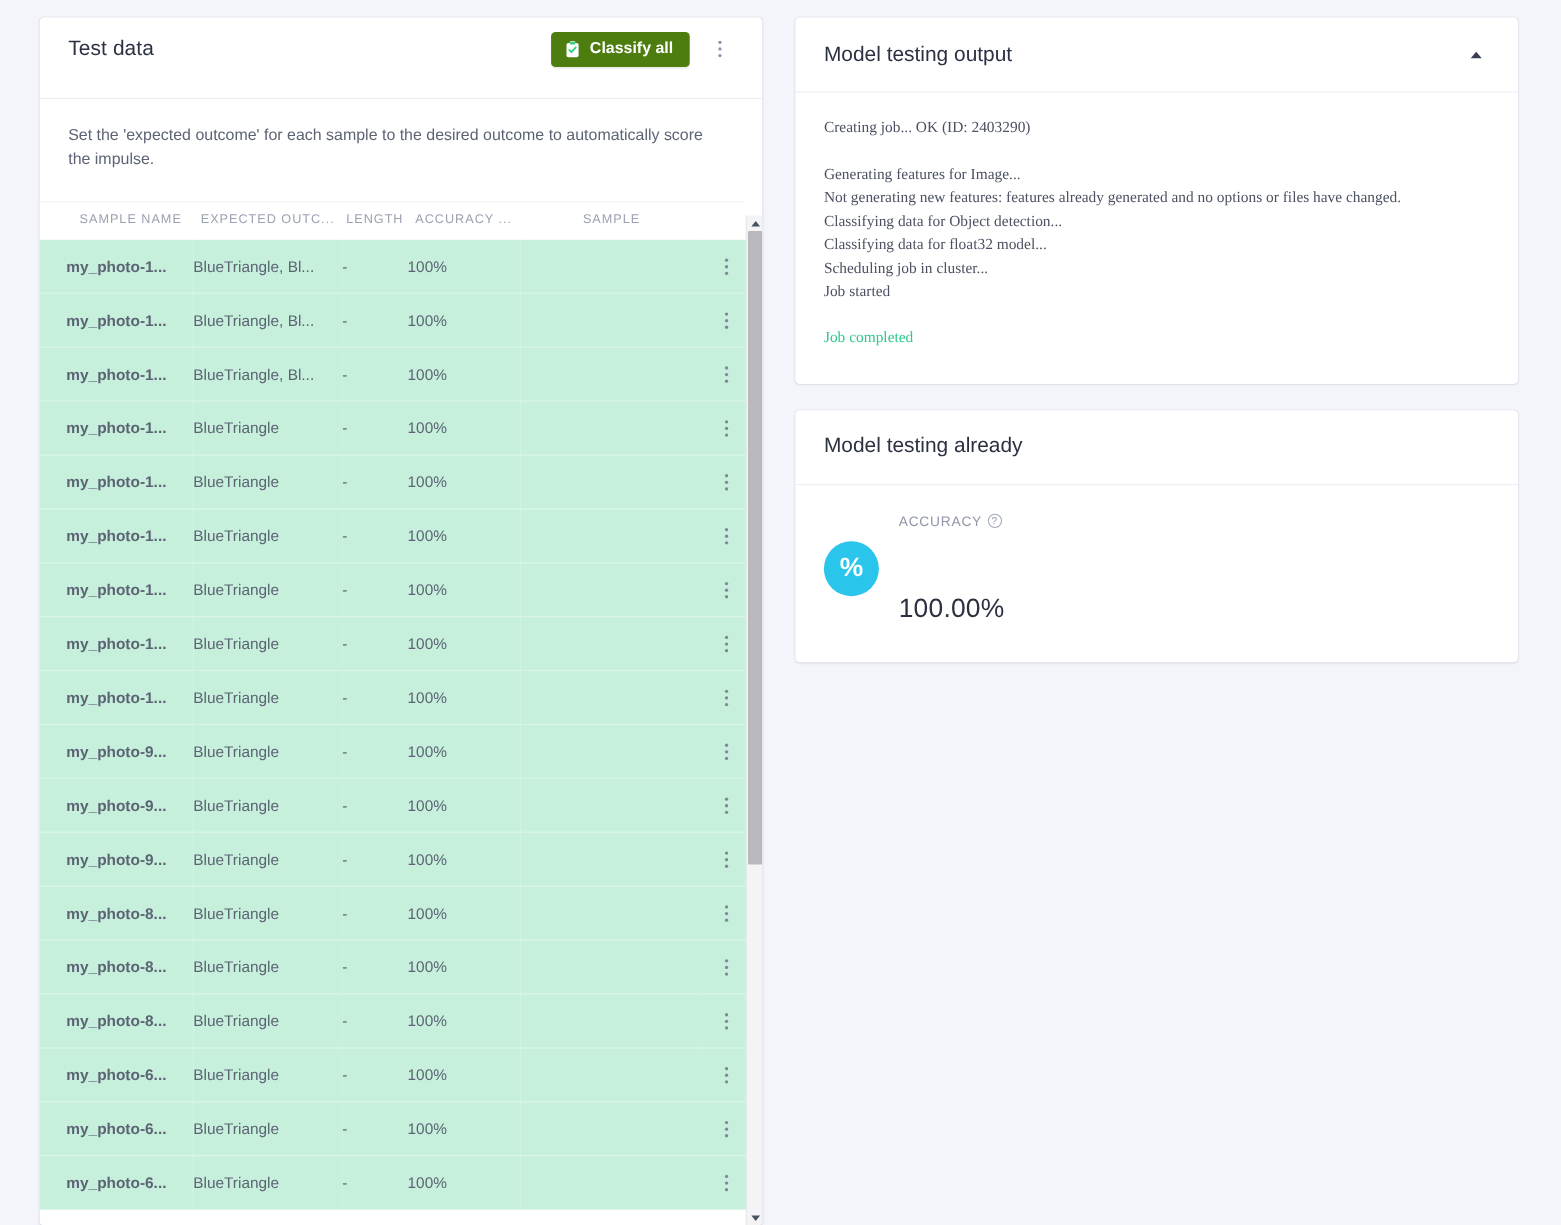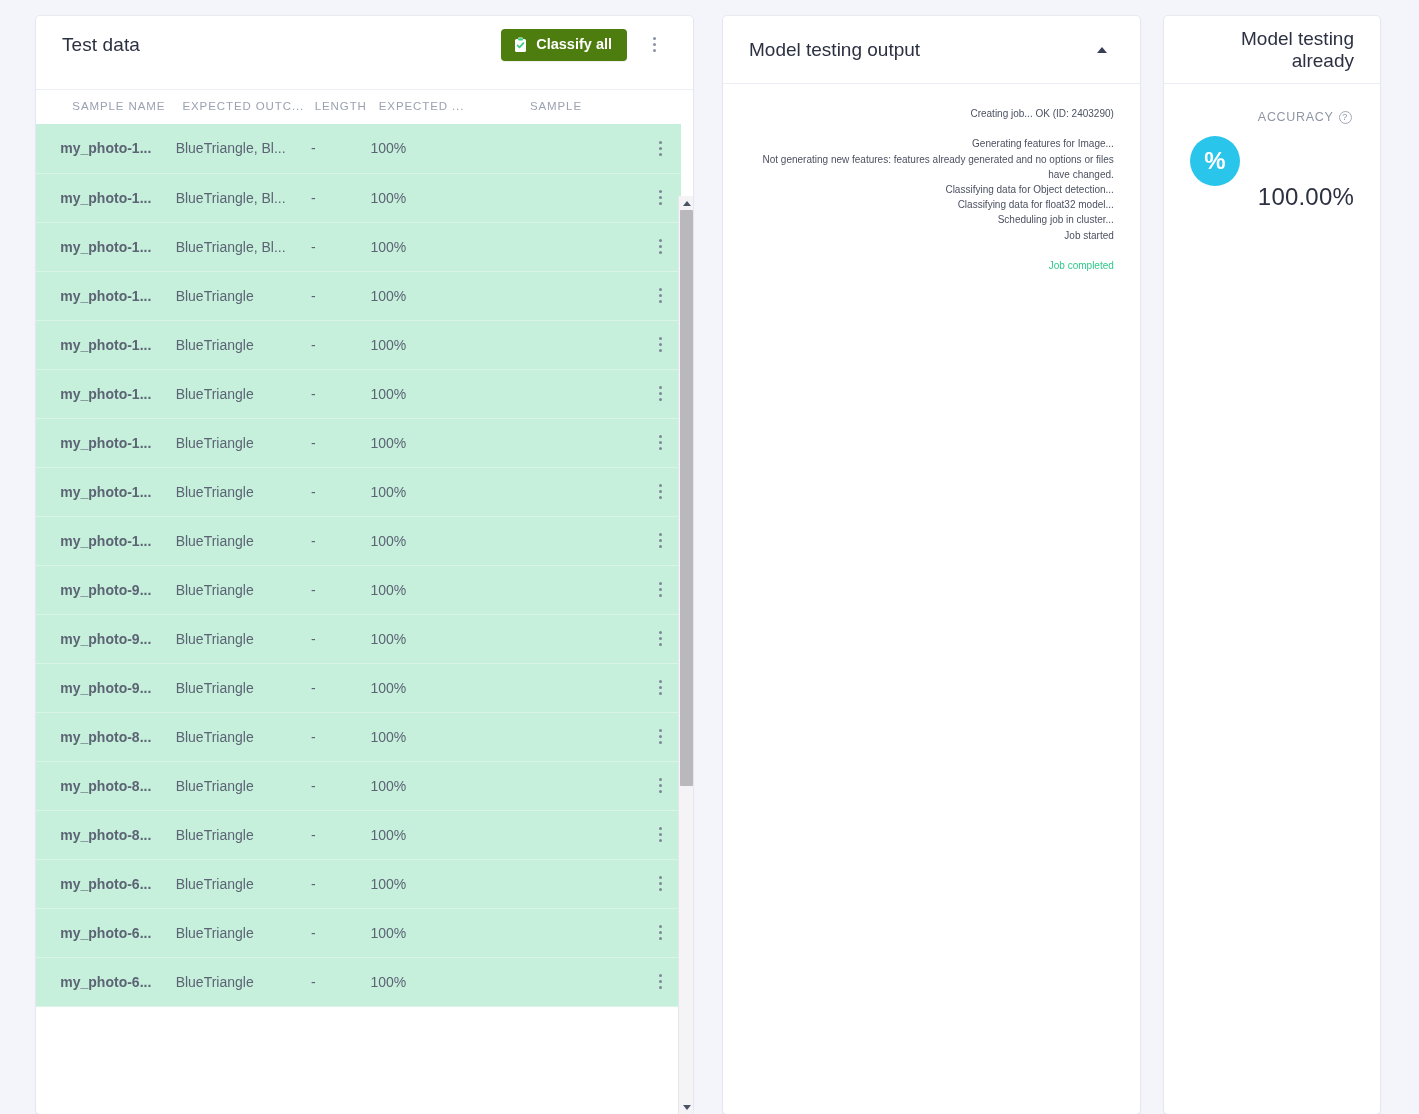--- a/index.html
+++ b/index.html
@@ -185,23 +185,22 @@
     background: #b9b9bd;
     border-radius: 1px;
     cursor: pointer;
   }
 
   
   .right-col {
     width: 657px;
     flex: 0 0 657px;
     display: flex;
-    flex-direction: row;
+    flex-direction: column;
     gap: 24px;
-    text-align: right;
   }
   .panel-header {
     height: 68px;
     display: flex;
     align-items: center;
     padding: 0 26px;
     border-bottom: 1px solid #eceef4;
   }
   .panel-title {
     font-size: 19px;
@@ -217,22 +216,22 @@
   .collapse-toggle span {
     display: block;
     width: 0; height: 0;
     border-left: 5px solid transparent;
     border-right: 5px solid transparent;
     border-bottom: 6px solid #394055;
   }
 
   .console {
     padding: 22px 26px 30px 26px;
-    font-family: Liberation Sans, sans-serif;
-    font-size: 10px;
+    font-family: Liberation Serif, serif;
+    font-size: 14px;
     line-height: 1.52;
     color: #4b5161;
     white-space: pre-wrap;
     word-break: break-word;
   }
   .console .ok { color: #2ec98a; }
 
   .results-body {
     padding: 26px 26px 34px 26px;
     display: flex;
@@ -298,29 +297,30 @@
         <span>Classify all</span>
       </button>
 
       <div class="kebab">
         <i></i>
         <i></i>
         <i></i>
       </div>
     </div>
 
+    <div class="desc">Set the 'expected outcome' for each sample to the desired outcome to automatically score the impulse.</div>
 
     <div class="table-wrap">
       <table class="dt">
         <thead>
           <tr>
             <th class="c-name">SAMPLE NAME</th>
             <th class="c-expect">EXPECTED OUTC...</th>
             <th class="c-length">LENGTH</th>
-            <th class="c-prec">EXPECTED ...</th>
+            <th class="c-prec">ACCURACY ...</th>
             <th class="c-result">SAMPLE</th>
             <th class="c-menu"></th>
           </tr>
         </thead>
         <tbody id="table-body">
             <tr>
               <td class="c-name">my_photo-1...</td>
               <td class="c-expect">BlueTriangle, Bl...</td>
               <td class="c-length">-</td>
               <td class="c-prec">100%</td>

